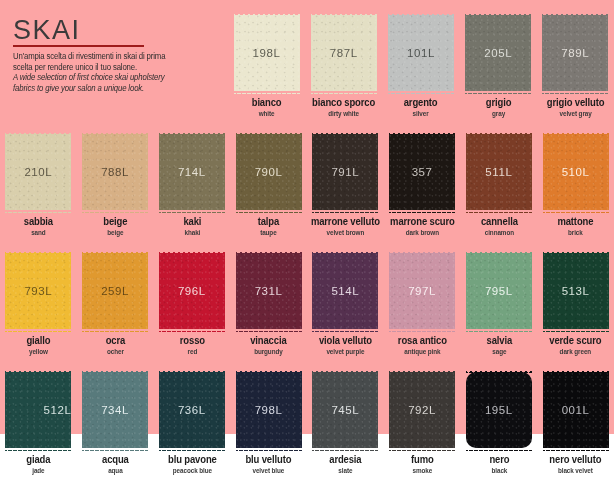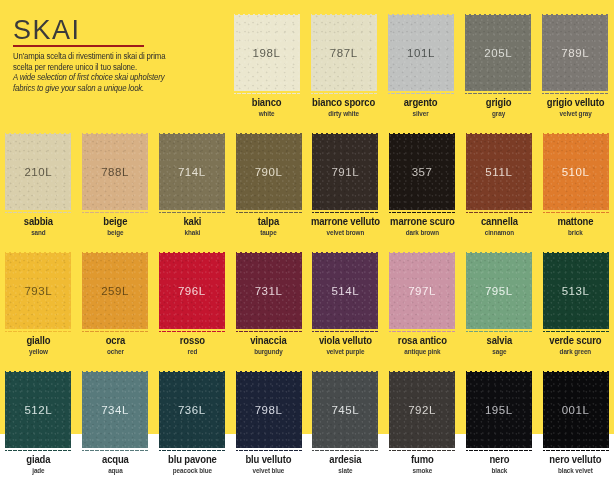--- a/index.html
+++ b/index.html
@@ -9,21 +9,21 @@
     height: 501px;
     background: #ffffff;
     font-family: "Liberation Sans", sans-serif;
     overflow: hidden;
   }
 
   #page {
     position: relative;
     width: 614px;
     height: 434px;
-    background: #fde047;
+    background: #fca5a5;
   }
 
   
   #header {
     position: absolute;
     left: 13px;
     top: 16px;
     width: 205px;
   }
 
@@ -473,21 +473,21 @@
           <div class="chip-labels">
             <span class="label-it">verde scuro</span>
             <span class="label-en">dark green</span>
           </div>
         </div>
       </div>
       <div class="swatch-row r4">
         <div class="swatch-cell">
           <div class="chip-wrap">
             <div class="zig top" style="background: linear-gradient(-45deg, rgb(31, 74, 69) 25%, transparent 25%) 0px 0px / 5px 3.5px repeat-x, linear-gradient(45deg, rgb(31, 74, 69) 25%, transparent 25%) 0px 0px / 5px 3.5px repeat-x;"></div>
-            <div class="chip-body" style="background: rgb(31, 74, 69);">
+            <div class="chip-body" style="background: rgb(31, 74, 69); justify-content: flex-end;">
               <div class="grain"></div>
               <span class="chip-code" style="color: rgb(214, 228, 225);">512L</span>
             </div>
             <div class="zig bot" style="background: linear-gradient(45deg, rgb(31, 74, 69) 25%, transparent 25%) 0px 0px / 5px 3.5px repeat-x, linear-gradient(-45deg, rgb(31, 74, 69) 25%, transparent 25%) 0px 0px / 5px 3.5px repeat-x;"></div>
           </div>
           <div class="chip-labels">
             <span class="label-it">giada</span>
             <span class="label-en">jade</span>
           </div>
         </div>
@@ -557,21 +557,21 @@
             <div class="zig bot" style="background: linear-gradient(45deg, rgb(60, 56, 53) 25%, transparent 25%) 0px 0px / 5px 3.5px repeat-x, linear-gradient(-45deg, rgb(60, 56, 53) 25%, transparent 25%) 0px 0px / 5px 3.5px repeat-x;"></div>
           </div>
           <div class="chip-labels">
             <span class="label-it">fumo</span>
             <span class="label-en">smoke</span>
           </div>
         </div>
         <div class="swatch-cell">
           <div class="chip-wrap">
             <div class="zig top" style="background: linear-gradient(-45deg, rgb(13, 13, 16) 25%, transparent 25%) 0px 0px / 5px 3.5px repeat-x, linear-gradient(45deg, rgb(13, 13, 16) 25%, transparent 25%) 0px 0px / 5px 3.5px repeat-x;"></div>
-            <div class="chip-body" style="background: rgb(13, 13, 16);">
+            <div class="chip-body" style="background: rgb(13, 13, 16); border-radius: 10px;">
               <div class="grain"></div>
               <span class="chip-code" style="color: rgb(191, 191, 195);">195L</span>
             </div>
             <div class="zig bot" style="background: linear-gradient(45deg, rgb(13, 13, 16) 25%, transparent 25%) 0px 0px / 5px 3.5px repeat-x, linear-gradient(-45deg, rgb(13, 13, 16) 25%, transparent 25%) 0px 0px / 5px 3.5px repeat-x;"></div>
           </div>
           <div class="chip-labels">
             <span class="label-it">nero</span>
             <span class="label-en">black</span>
           </div>
         </div>

